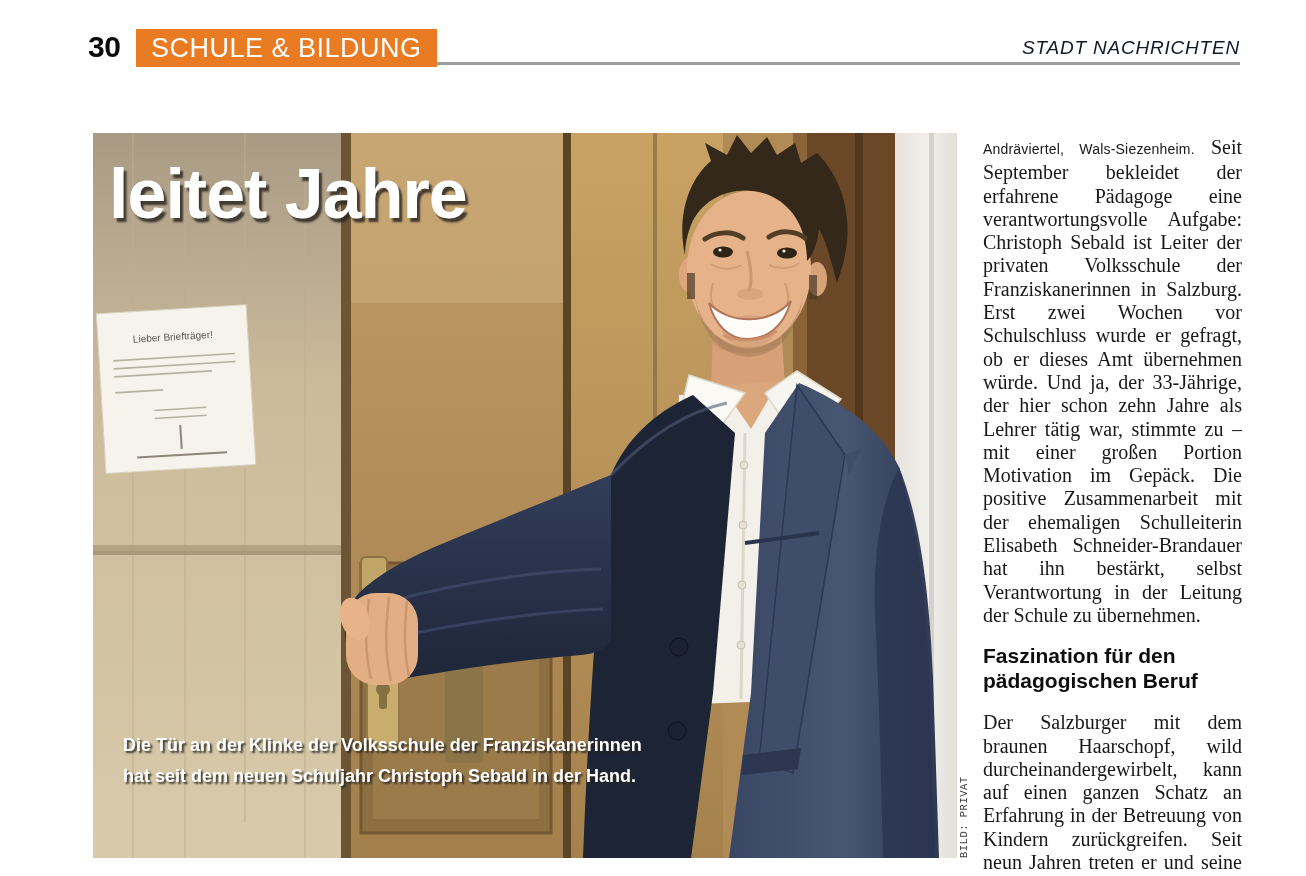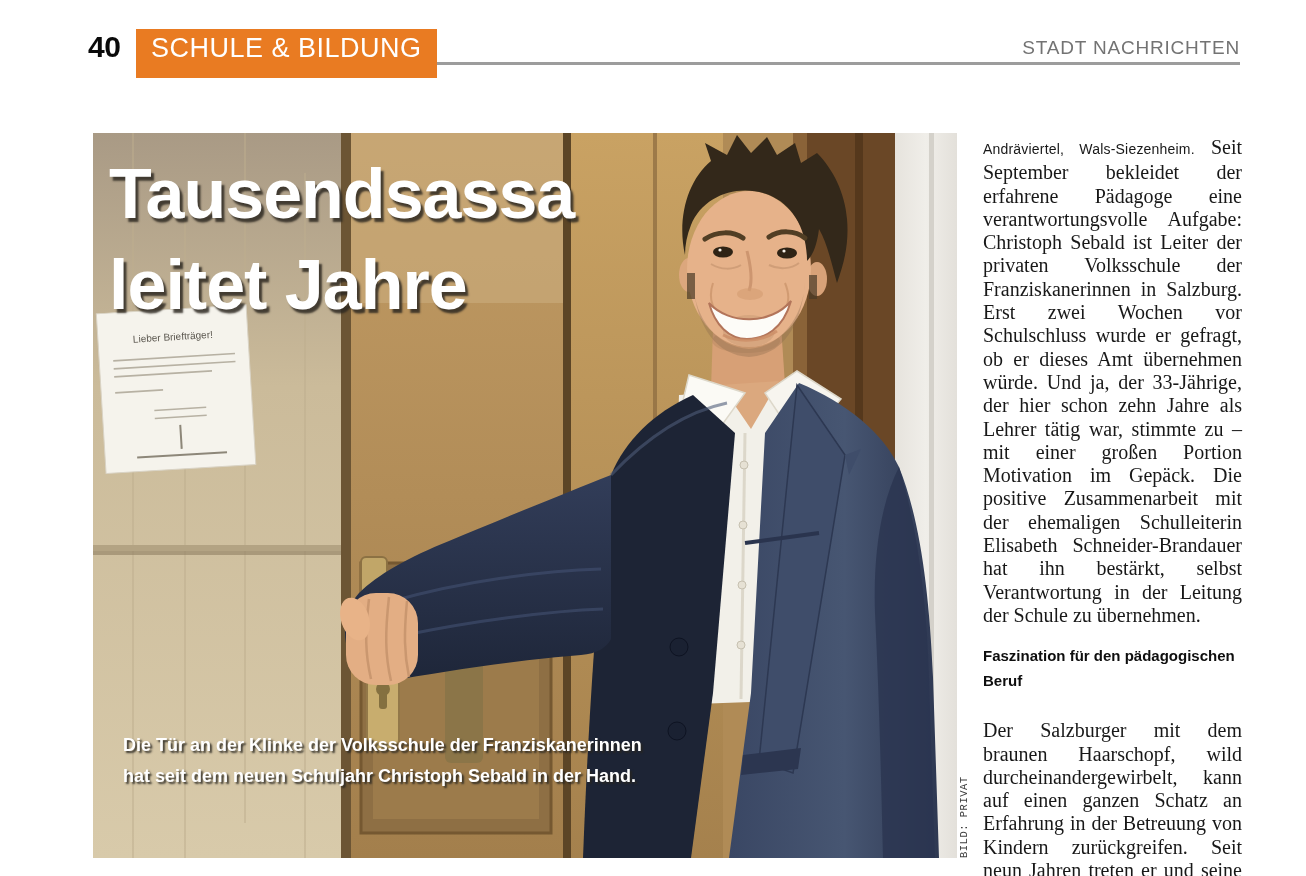--- a/index.html
+++ b/index.html
@@ -6,32 +6,32 @@
   body{
     width:1306px;height:876px;position:relative;overflow:hidden;
     background:#ffffff;font-family:"Liberation Sans",sans-serif;
   }
   
   .page-number{
     position:absolute;left:88px;top:30px;
     font-size:30px;font-weight:700;color:#0a0a0a;letter-spacing:-0.5px;
   }
   .section-badge{
-    position:absolute;left:136px;top:29px;height:49px;
+    position:absolute;left:136px;top:29px;height:38px;
     padding:0 15px;line-height:38px;
     color:#ffffff;font-size:27px;font-weight:400;letter-spacing:0.5px;
     background:#e97b22;
   }
   .header-rule{
     position:absolute;left:437px;top:62px;width:803px;height:3px;
     background:#9c9c9c;
   }
   .masthead{
     position:absolute;right:66px;top:37px;
-    font-size:19px;font-weight:400;letter-spacing:0.8px;color:#737373;
+    font-size:19px;font-weight:400;letter-spacing:0.8px;color:#0f172a;font-style:italic;
   }
   
   .photo{
     position:absolute;left:93px;top:133px;width:864px;height:725px;
     overflow:hidden;
   }
   .photo svg{position:absolute;left:0;top:0;}
   .photo-headline{
     position:absolute;left:16px;top:16px;
     font-size:70px;font-weight:700;line-height:91px;letter-spacing:-1px;
@@ -59,28 +59,28 @@
     text-align:justify;
     hyphens:auto;-webkit-hyphens:auto;
   }
   .article p{margin:0;}
   .lead-in{
     font-family:"Liberation Sans",sans-serif;
     font-weight:400;font-size:14px;letter-spacing:0.2px;
   }
   .subhead{
     font-family:"Liberation Sans",sans-serif;
-    font-weight:700;font-size:15px;line-height:25px;
-    margin:16px 0 26px 0;text-align:left;color:#0e0e0e;
+    font-weight:700;font-size:21px;line-height:25px;
+    margin:16px 0 18px 0;text-align:left;color:#0e0e0e;
   }
 </style>
 </head>
 <body>
 
-<div class="page-number">40</div>
+<div class="page-number">30</div>
 <div class="section-badge" style="background: rgb(233, 123, 34);">SCHULE &amp; BILDUNG</div>
 <div class="header-rule"></div>
 <div class="masthead">STADT NACHRICHTEN</div>
 
 <div class="photo">
   <svg width="864" height="725" viewBox="0 0 864 725" aria-hidden="true">
     <defs>
       <linearGradient id="gLeft" x1="0" y1="0" x2="0" y2="1">
         <stop offset="0" stop-color="#a99a85"></stop>
           <stop offset="0.35" stop-color="#cbbb9a"></stop>
@@ -202,21 +202,20 @@
       <path d="M618,131 C628,137 640,137 648,132 M676,132 C686,137 698,136 706,130" stroke="#c69571" stroke-width="2" fill="none" opacity="0.7"></path>
       <path d="M654,118 C658,134 660,148 656,158" stroke="#c78f69" stroke-width="3" fill="none" opacity="0.8"></path>
       <ellipse cx="657" cy="161" rx="13" ry="6" fill="#d49c72" opacity="0.6"></ellipse>
       <path d="M620,150 C616,162 618,172 624,180 M692,150 C697,162 696,172 690,179" stroke="#c79268" stroke-width="2" fill="none" opacity="0.7"></path>
       <path d="M616,170 C636,192 678,192 698,168 C690,196 672,206 654,206 C636,206 622,192 616,170 Z" fill="#fdfcf8" stroke="#b3755a" stroke-width="2"></path>
       <path d="M630,202 C646,210 668,209 684,198" stroke="#cc8d67" stroke-width="3" fill="none" opacity="0.8"></path>
     </g>
   </svg>
 
   <div class="photo-headline">
-    <div>Tausendsassa</div>
     <div>leitet Jahre</div>
   </div>
   <div class="photo-caption">Die Tür an der Klinke der Volksschule der Franziskanerinnen hat seit dem neuen Schuljahr Christoph Sebald in der Hand.</div>
 </div>
 
 <div class="photo-credit">BILD: PRIVAT</div>
 
 <div class="article">
   <p><span class="lead-in">Andräviertel, Wals-Siezenheim.</span><span> Seit September bekleidet der erfahrene Pädagoge eine verantwortungsvolle Aufgabe: Christoph Sebald ist Leiter der privaten Volksschule der Franziskanerinnen in Salzburg. Erst zwei Wochen vor Schulschluss wurde er gefragt, ob er dieses Amt übernehmen würde. Und ja, der 33-Jährige, der hier schon zehn Jahre als Lehrer tätig war, stimmte zu – mit einer großen Portion Motivation im Gepäck. Die positive Zusammenarbeit mit der ehemaligen Schulleiterin Elisabeth Schneider-Brandauer hat ihn bestärkt, selbst Verantwortung in der Leitung der Schule zu übernehmen.</span></p>
   <div class="subhead">Faszination für den pädagogischen Beruf</div>

